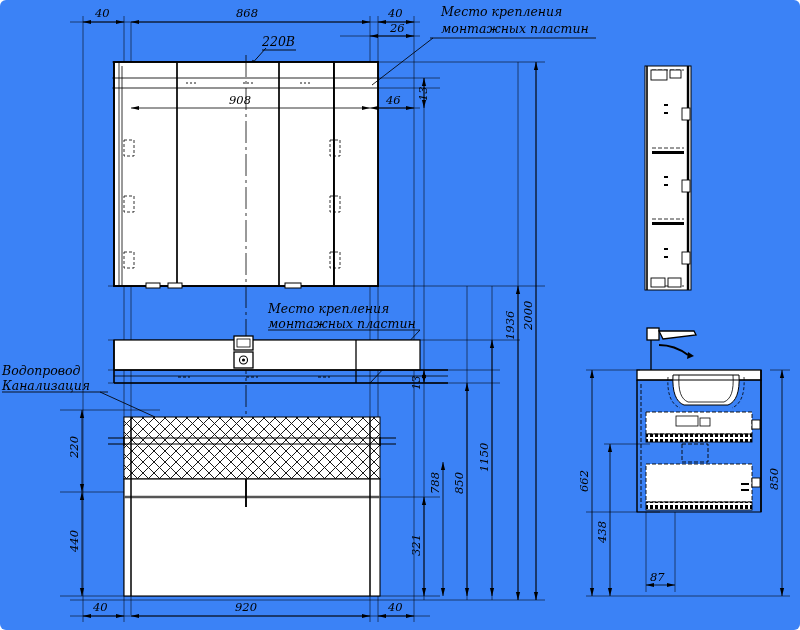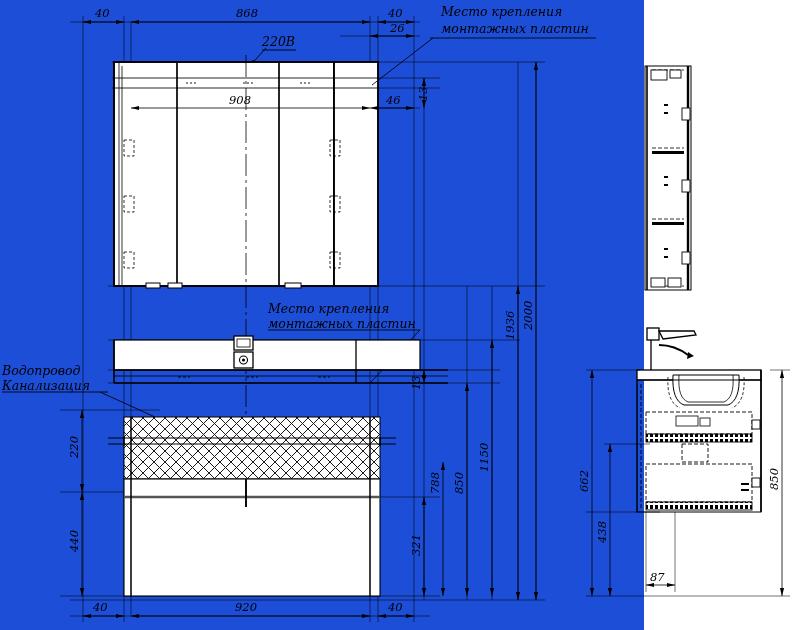--- a/index.html
+++ b/index.html
@@ -1,18 +1,18 @@
 <!DOCTYPE html>
 <html><head>
 <meta charset="utf-8">
 <style>
   html,body{margin:0;padding:0;background:#ffffff;}
   body{width:800px;height:630px;overflow:hidden;
        font-family:"DejaVu Sans","Liberation Sans",sans-serif;}
-  #sheet{position:relative;width:644px;height:630px;background:#1d4ed8;}
+  #sheet{position:relative;width:800px;height:630px;background:#3b82f6;border-radius:6px;}
   svg{display:block;}
   .dimtxt{font-family:"DejaVu Serif","Liberation Serif",serif;
           font-style:italic;font-size:11.5px;fill:#000;}
   .notetxt{font-family:"DejaVu Serif","Liberation Serif",serif;
           font-style:italic;font-size:12.5px;fill:#000;}
 </style>
 </head>
 <body>
 
 <div id="sheet">

